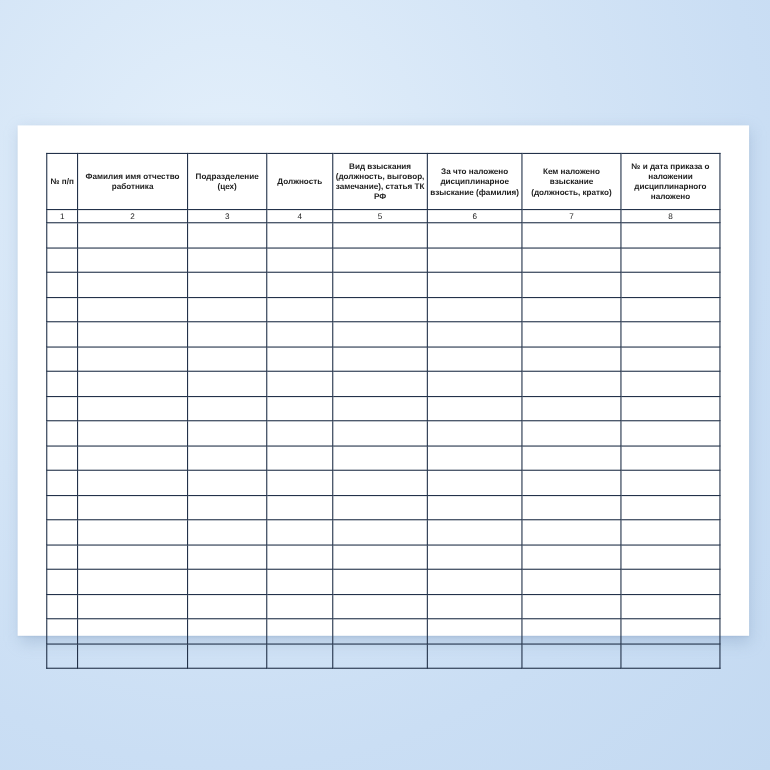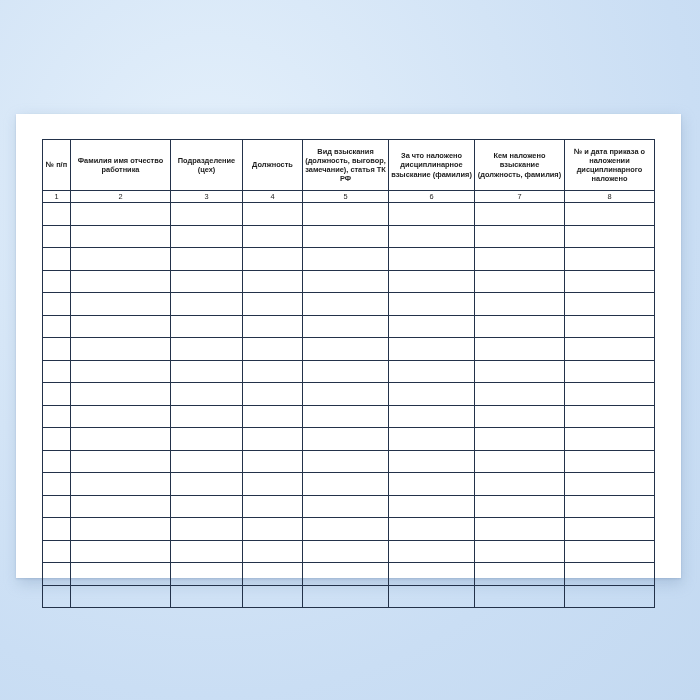--- a/index.html
+++ b/index.html
@@ -110,21 +110,21 @@
             <col class="c8">
         </colgroup>
         <thead>
           <tr>
             <th>№ п/п</th>
             <th>Фамилия имя отчество работника</th>
             <th>Подразделение (цех)</th>
             <th>Должность</th>
             <th>Вид взыскания (должность, выговор, замечание), статья ТК РФ</th>
             <th>За что наложено дисциплинарное взыскание (фамилия)</th>
-            <th>Кем наложено взыскание (должность, фамилия)</th>
+            <th>Кем наложено взыскание (должность, кратко)</th>
             <th>№ и дата приказа о наложении дисциплинарного наложено</th>
           </tr>
           <tr>
             <td class="numrow">1</td>
             <td class="numrow">2</td>
             <td class="numrow">3</td>
             <td class="numrow">4</td>
             <td class="numrow">5</td>
             <td class="numrow">6</td>
             <td class="numrow">7</td>

